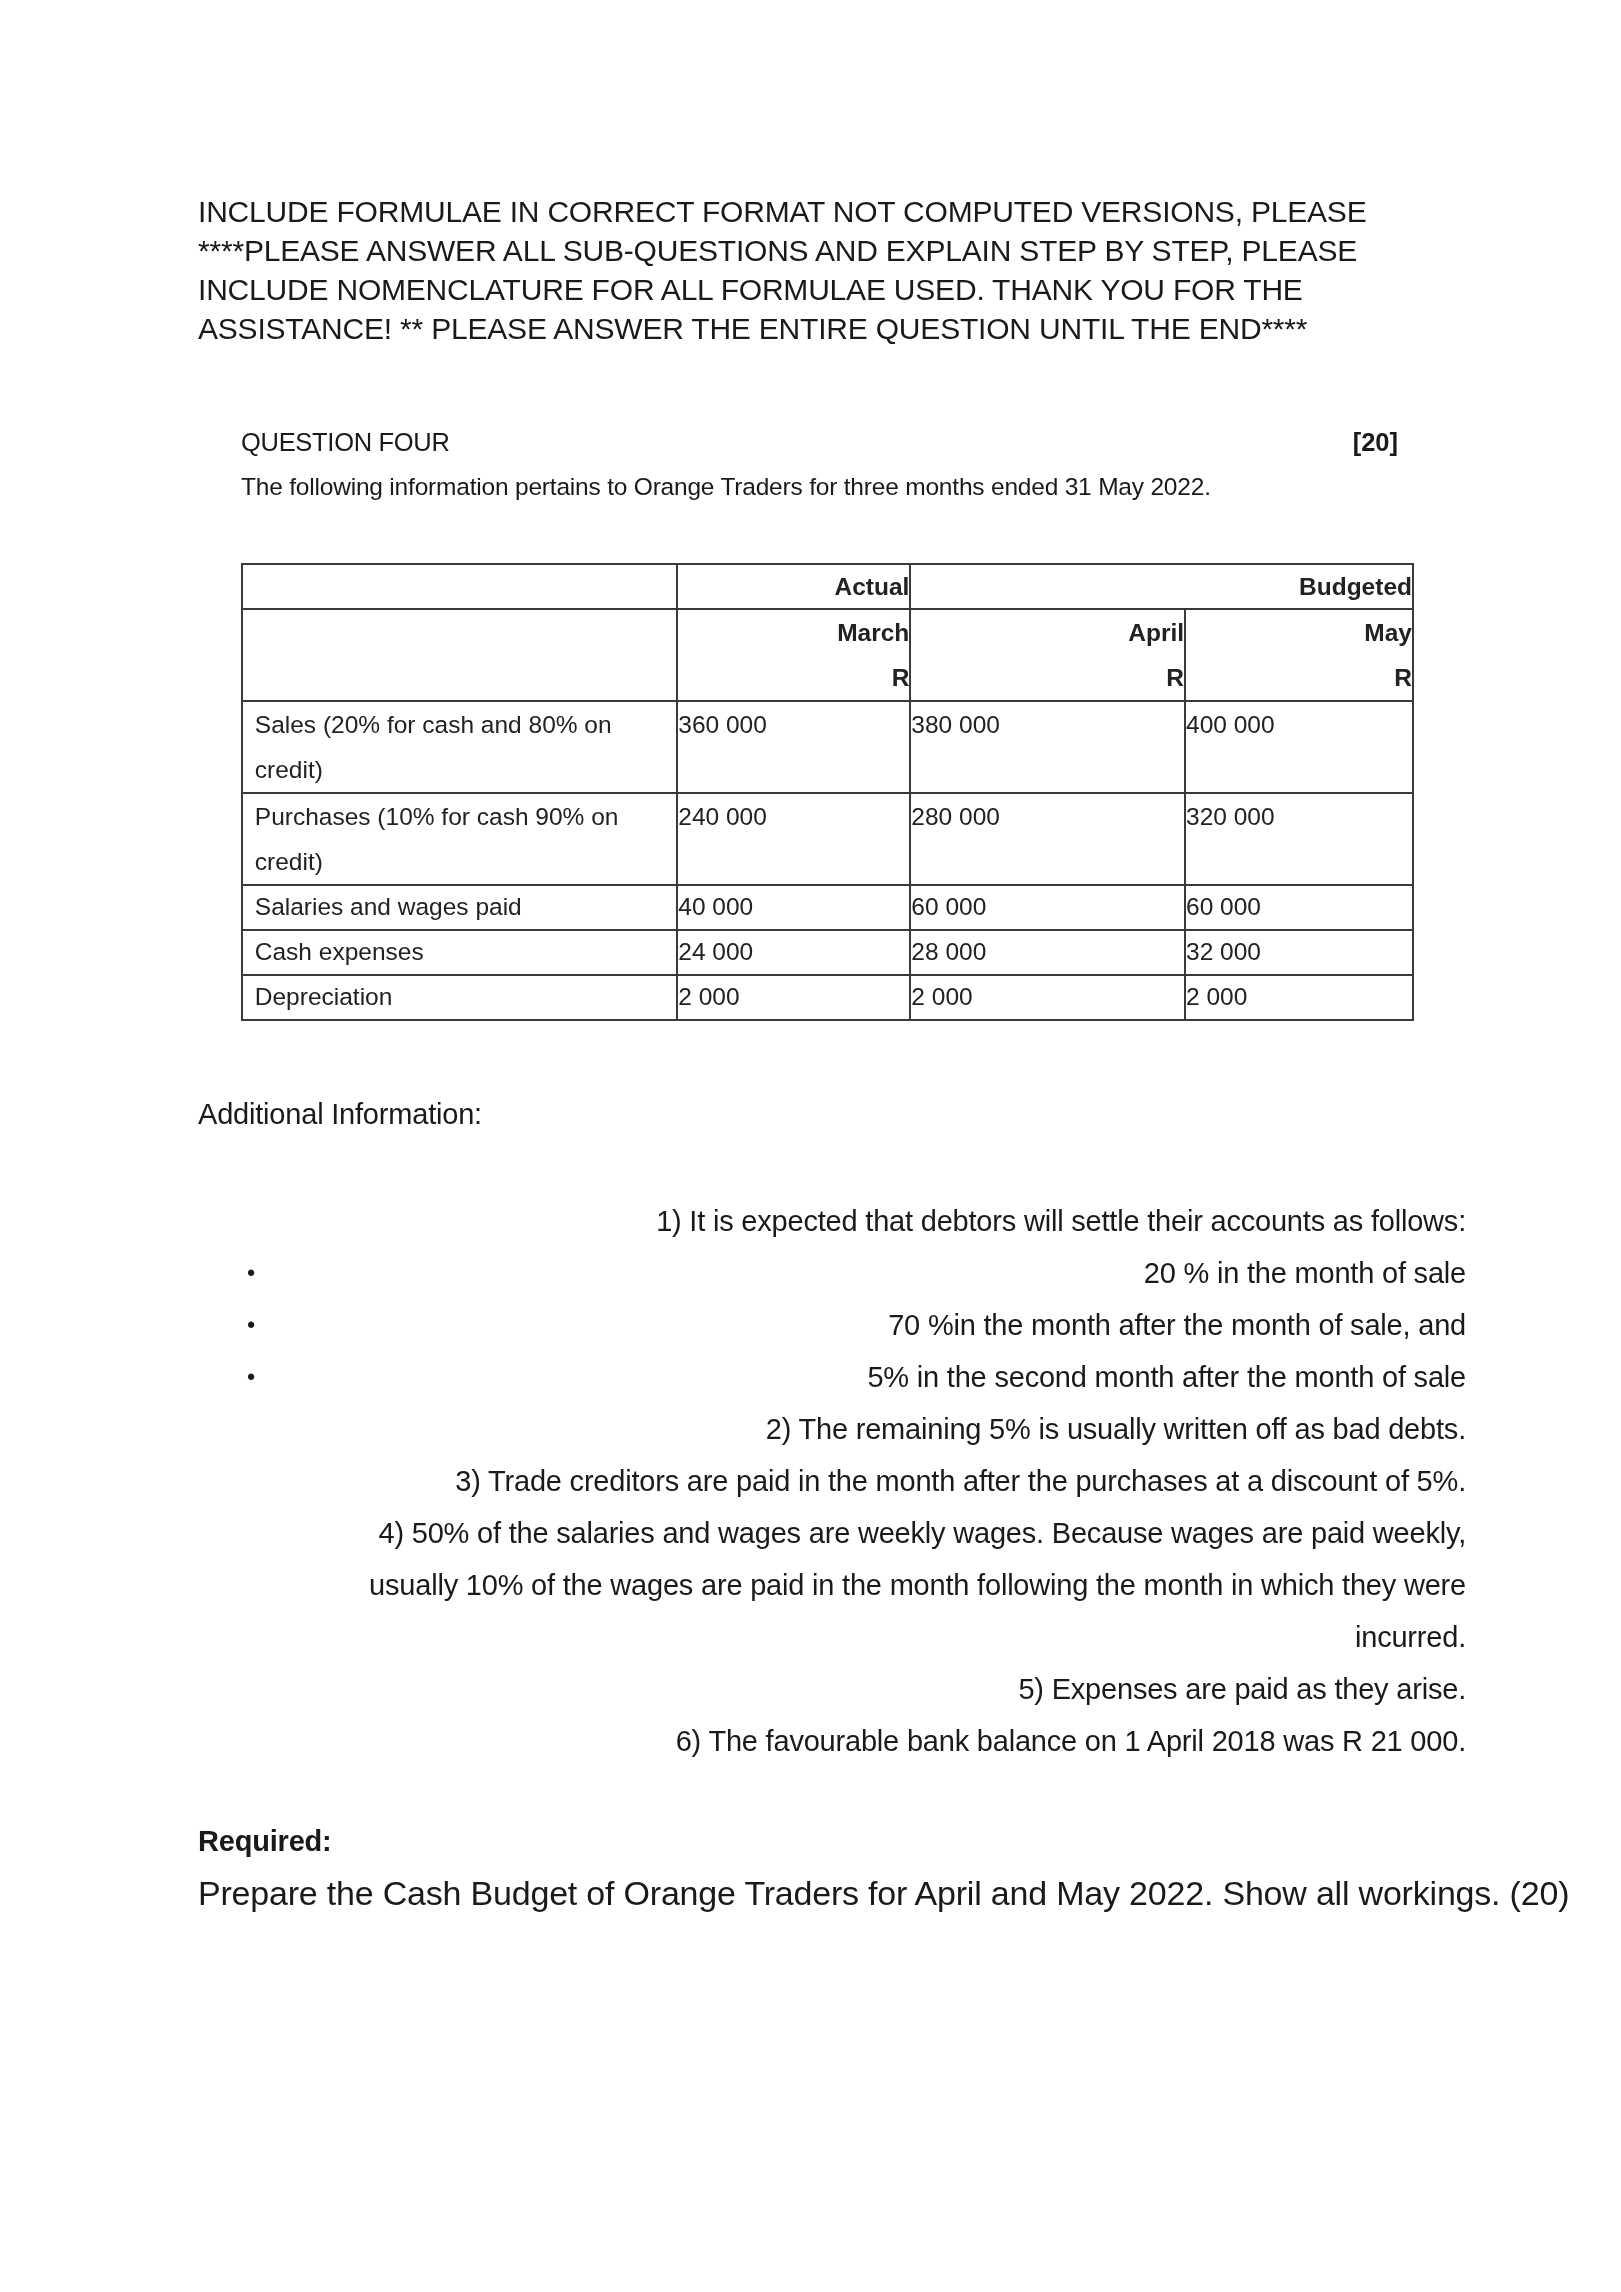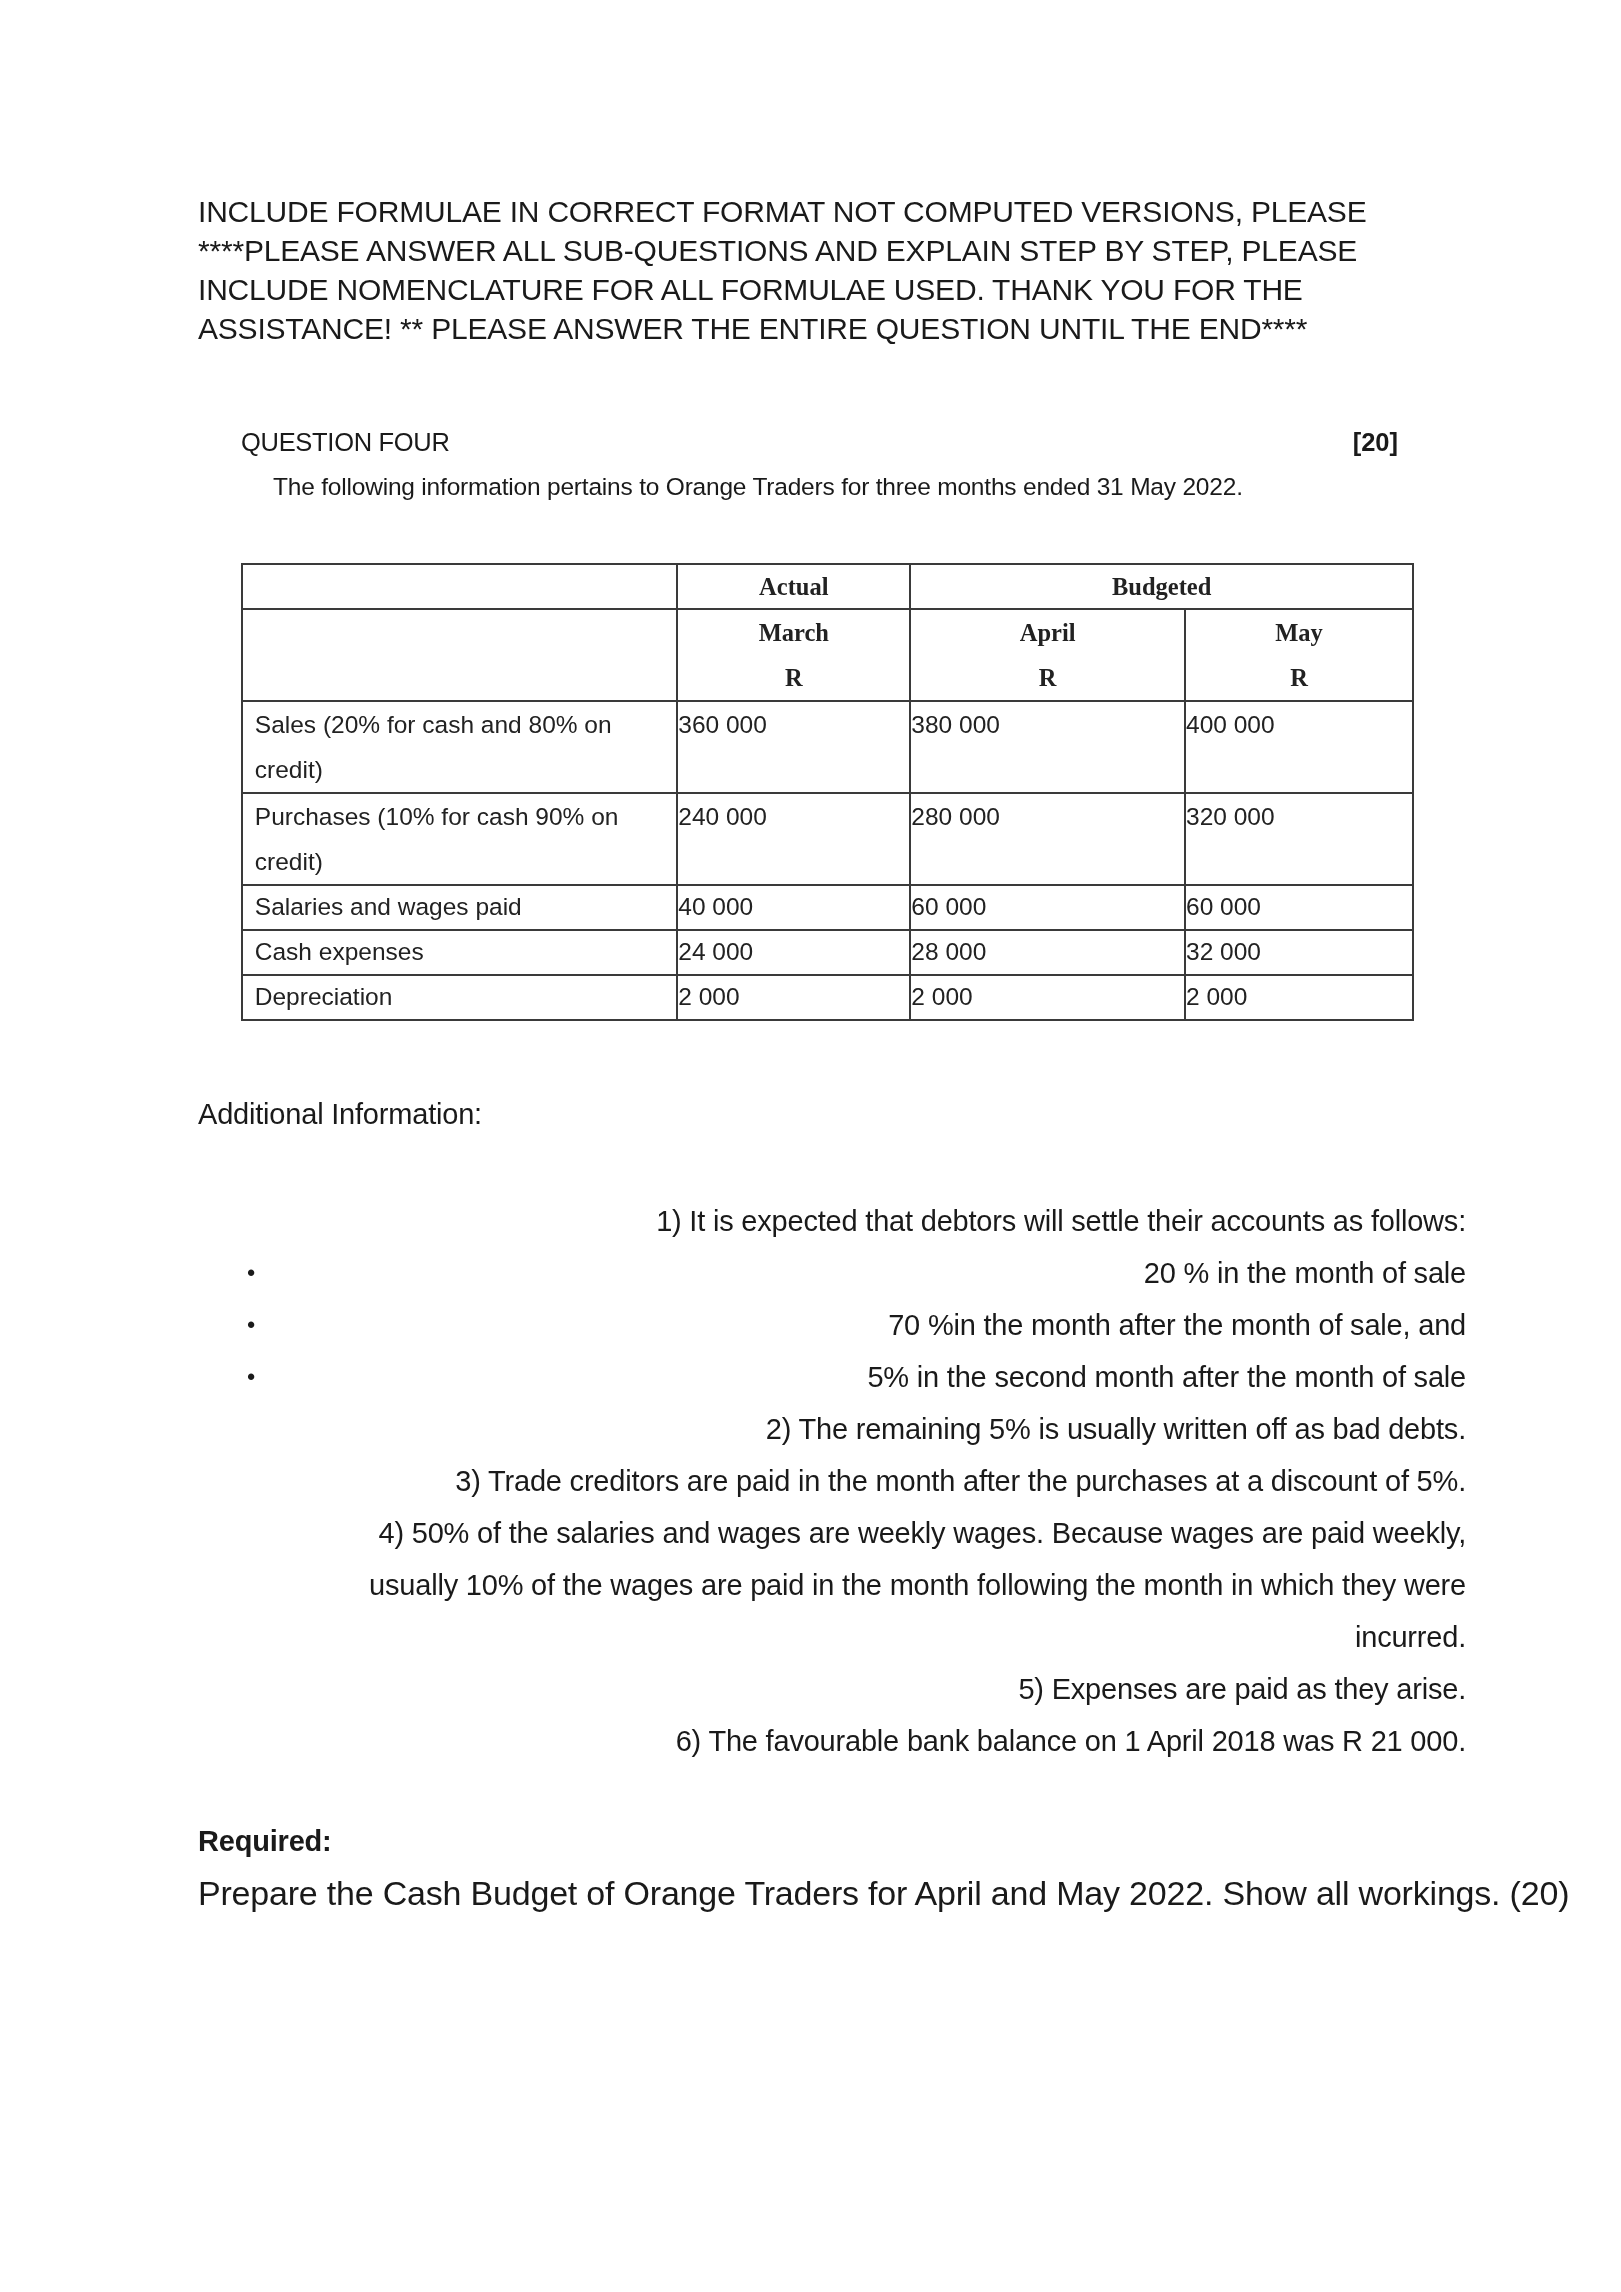--- a/index.html
+++ b/index.html
@@ -47,38 +47,37 @@
       font-size: 25.5px;
       font-weight: bold;
     }
     .q-desc {
       position: absolute;
       left: 241px;
       top: 473px;
       font-size: 24.5px;
       letter-spacing: -0.2px;
       white-space: nowrap;
-      margin-left: 32px;
     }
 
     table.data {
       position: absolute;
       left: 241px;
       top: 563px;
       width: 1173px;
       border-collapse: collapse;
       font-size: 24.5px;
       color: #222;
     }
     table.data td {
       border: 2px solid #3a3a3a;
       padding: 0;
       vertical-align: top;
     }
-    .hdr { font-weight: bold; text-align: center; font-family: Liberation Serif, serif; }
+    .hdr { font-weight: bold; text-align: right; }
     .c-label { width: 435px; }
     .c-mar { width: 232px; }
     .c-apr { width: 274px; }
     .c-may { width: 227px; }
     .row-h1 td { height: 43px; }
     .row-h1 .hdr { vertical-align: middle; }
     .row-h2 td { height: 88px; }
     .stack { display: block; line-height: 45px; }
     .row-2 td { height: 88px; }
     .row-1 td { height: 43px; }

